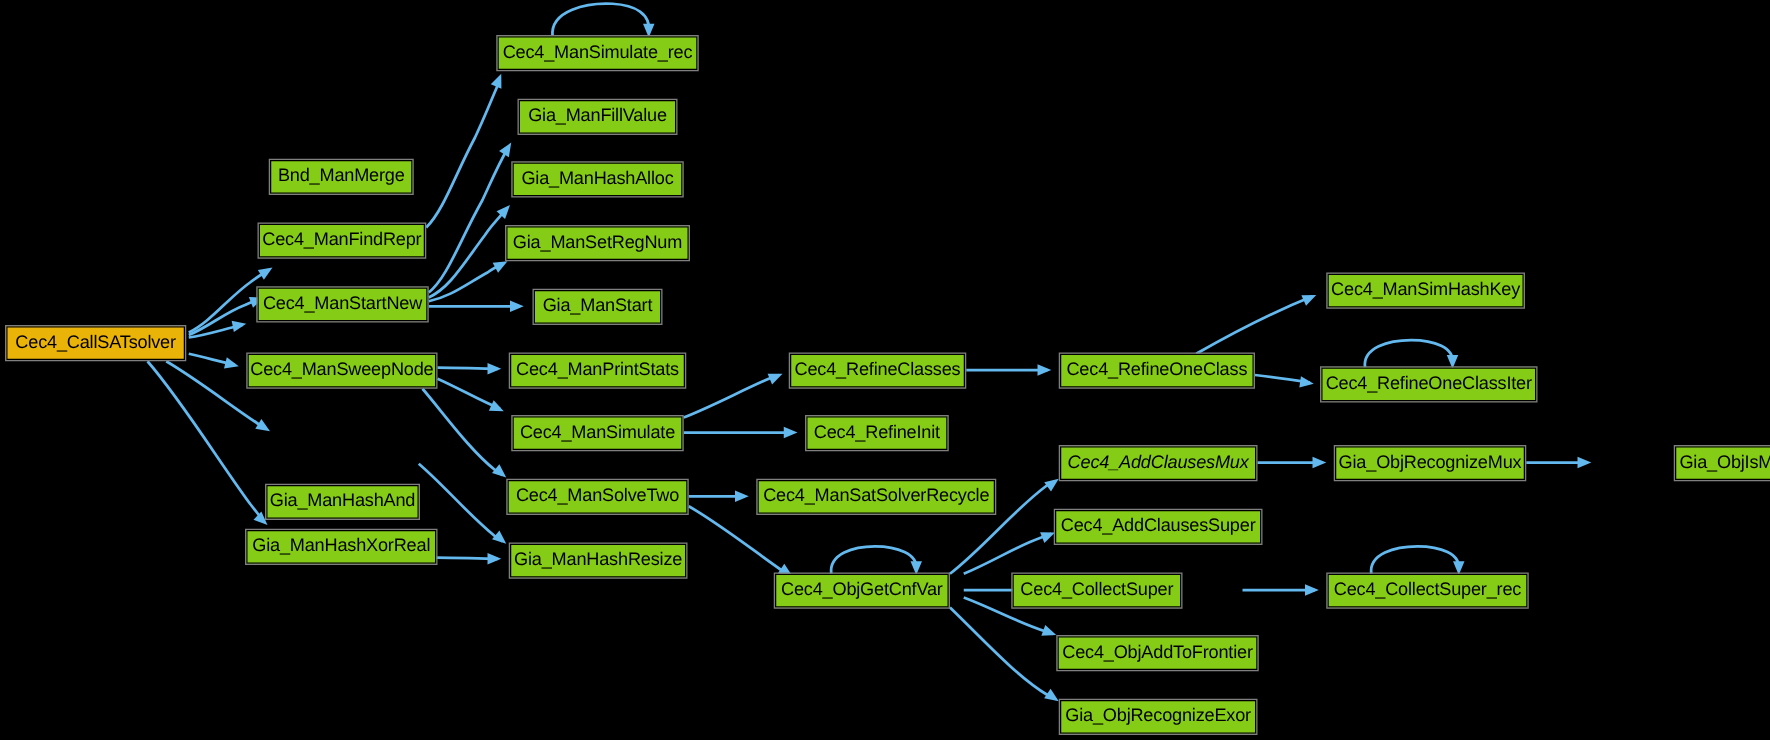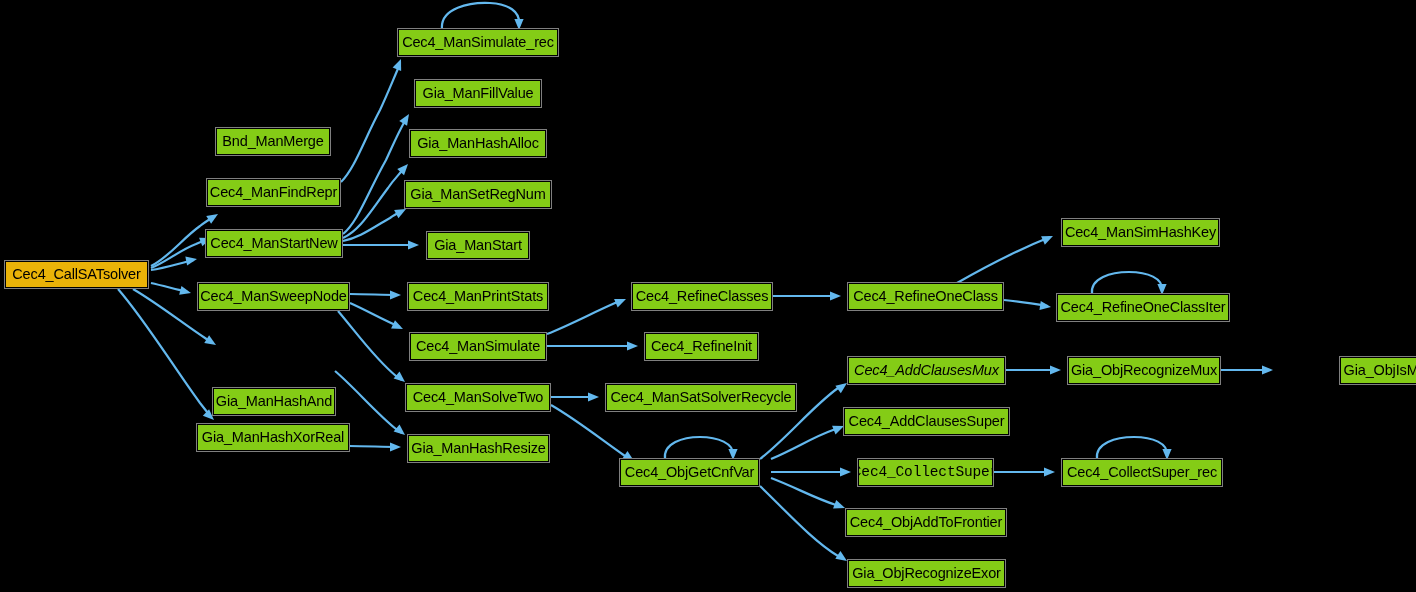--- a/index.html
+++ b/index.html
@@ -189,21 +189,21 @@
       </div>
       <div class="node-box" style="left: 848px; top: 283px; width: 155px; height: 27px;">
         <span class="node-label">Cec4_RefineOneClass</span>
       </div>
       <div class="node-box" style="left: 848px; top: 357px; width: 157px; height: 27px; font-style: italic;">
         <span class="node-label">Cec4_AddClausesMux</span>
       </div>
       <div class="node-box" style="left: 844px; top: 408px; width: 165px; height: 27px;">
         <span class="node-label">Cec4_AddClausesSuper</span>
       </div>
-      <div class="node-box" style="left: 858px; top: 459px; width: 135px; height: 27px; font-family: Liberation Mono, monospace;">
+      <div class="node-box" style="left: 810px; top: 459px; width: 135px; height: 27px;">
         <span class="node-label">Cec4_CollectSuper</span>
       </div>
       <div class="node-box" style="left: 846px; top: 509px; width: 160px; height: 27px;">
         <span class="node-label">Cec4_ObjAddToFrontier</span>
       </div>
       <div class="node-box" style="left: 848px; top: 560px; width: 157px; height: 27px;">
         <span class="node-label">Gia_ObjRecognizeExor</span>
       </div>
       <div class="node-box" style="left: 1062px; top: 219px; width: 157px; height: 27px;">
         <span class="node-label">Cec4_ManSimHashKey</span>

